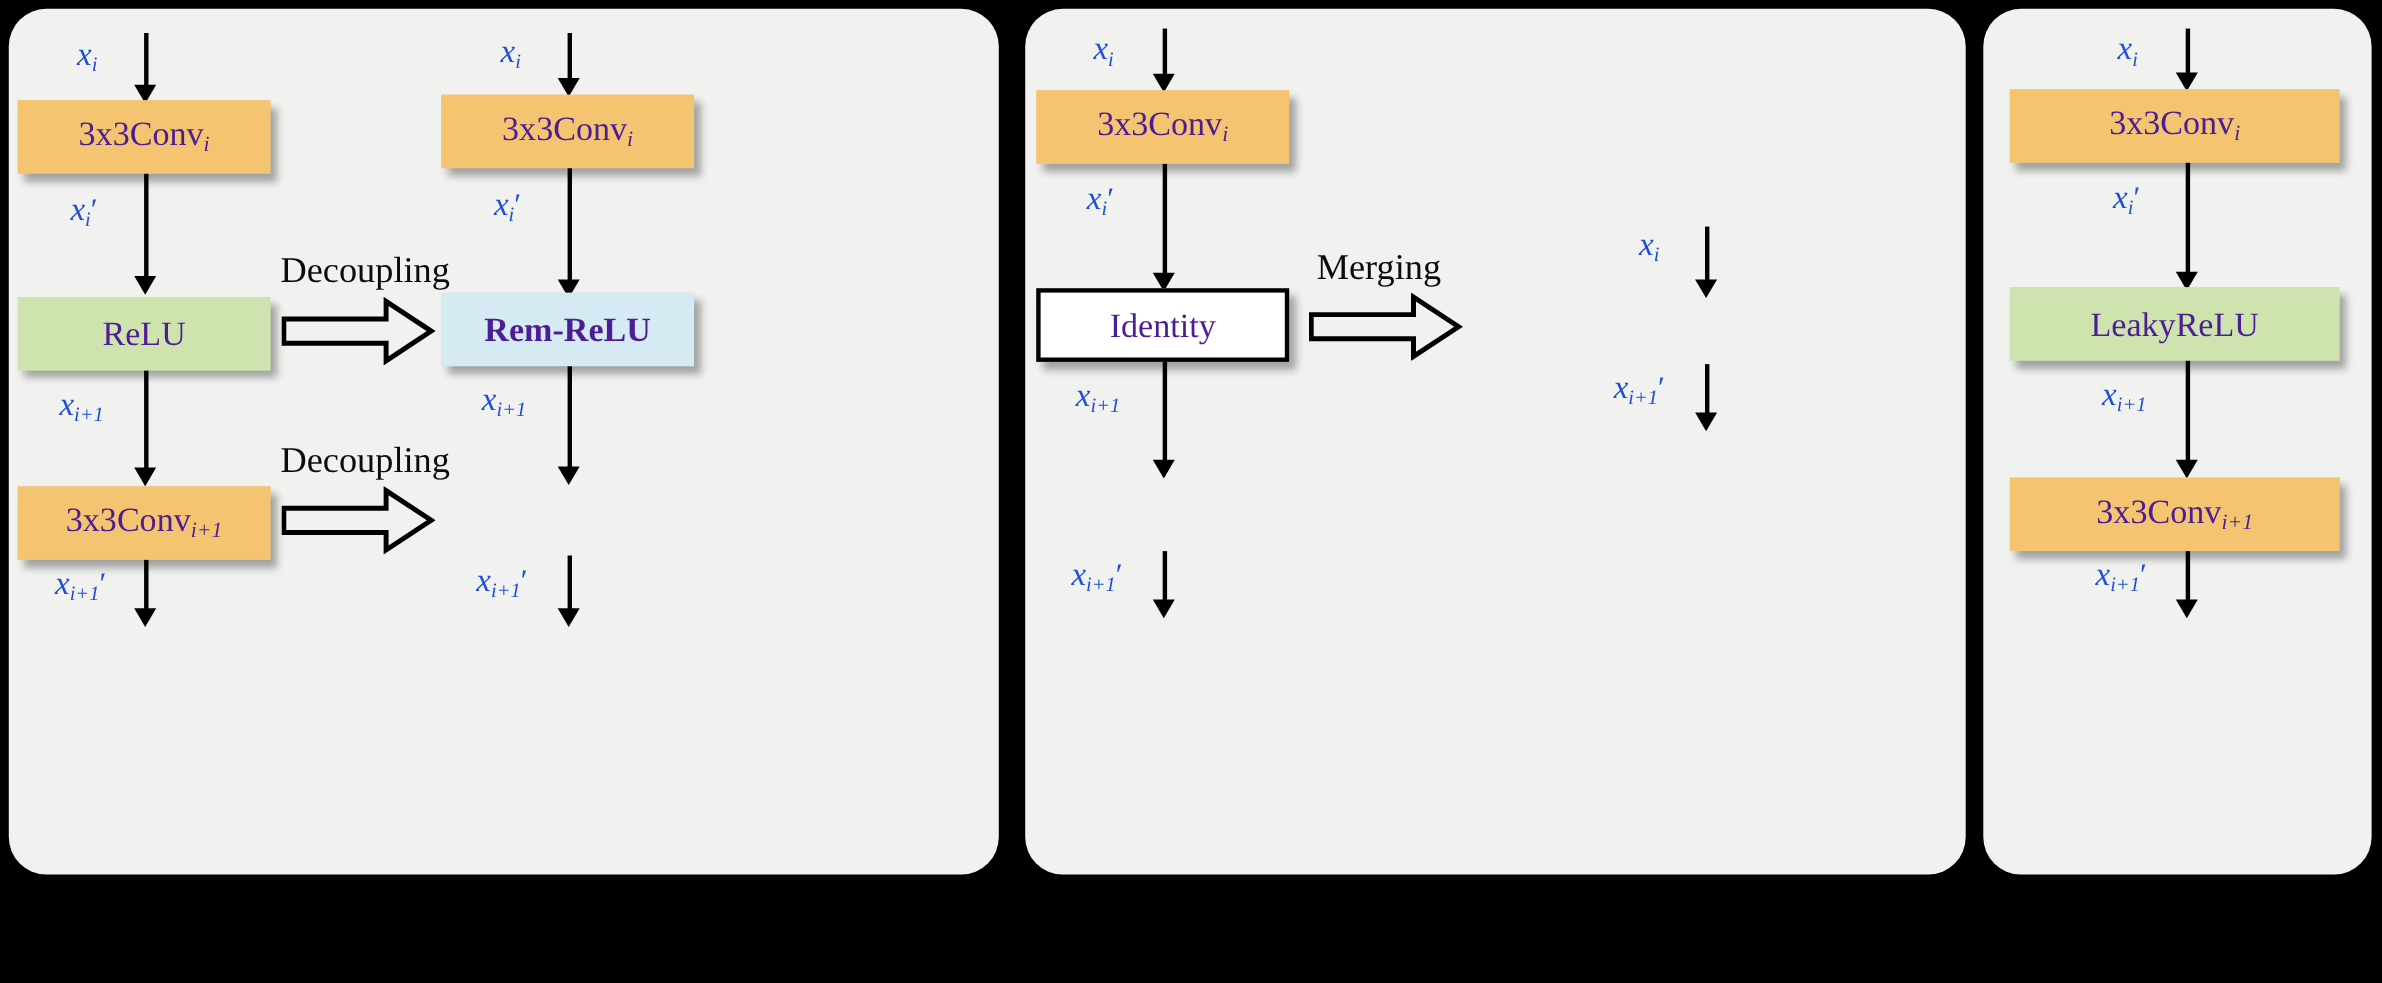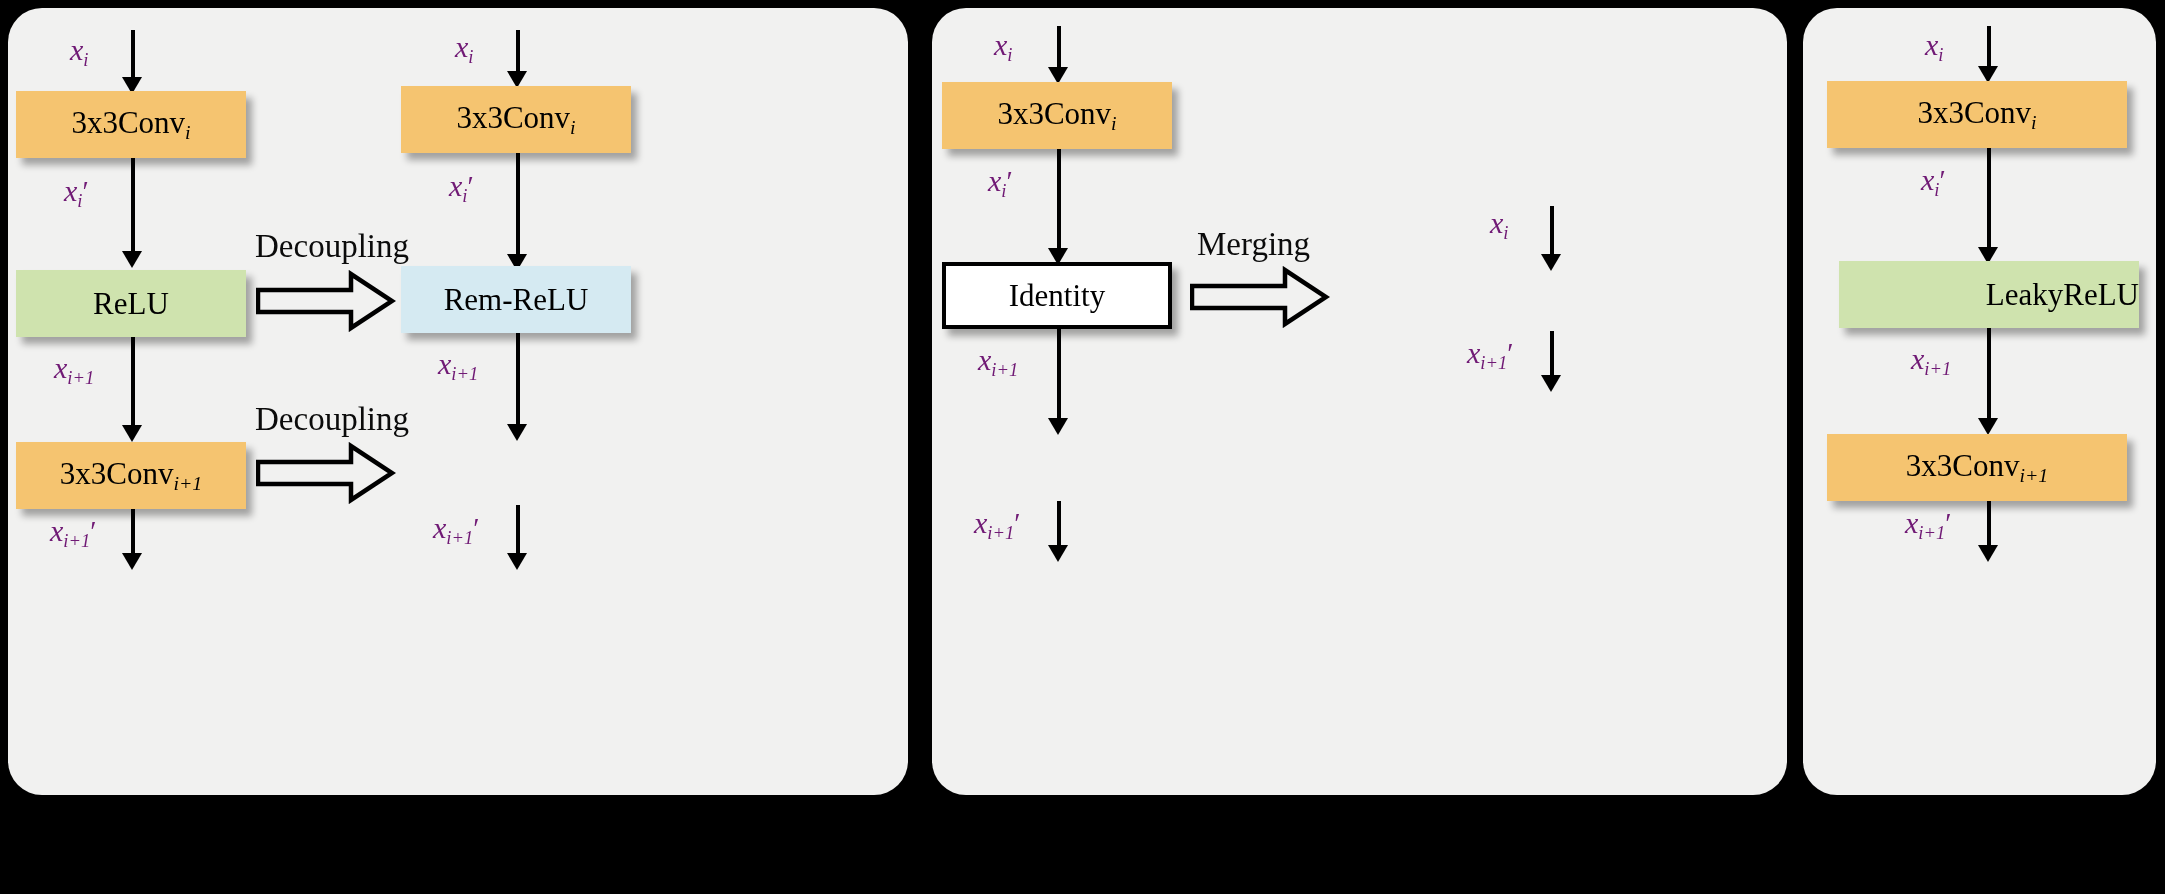--- a/index.html
+++ b/index.html
@@ -18,27 +18,27 @@
   }
 
   
   .node {
     position: absolute;
     display: flex;
     align-items: center;
     justify-content: center;
     box-shadow: 6px 7px 7px rgba(0,0,0,0.33);
     font-size: 31px;
-    color: #000000;
+    color: #4c1d95;
     white-space: nowrap;
     line-height: 1;
   }
   .node.orange { background: #F5C470; }
   .node.green  { background: #CFE3AE; }
-  .node.blue   { background: #D5EAF2; }
+  .node.blue   { background: #D5EAF2; font-weight: bold; }
   .node.salmon { background: #EFA88F; }
   .node.white  { background: #FFFFFF; border: 4px solid #000000; box-shadow: 6px 7px 7px rgba(0,0,0,0.33); }
 
   
   .vline {
     position: absolute;
     width: 4px;
     background: #000;
   }
   .vhead {
@@ -47,21 +47,21 @@
     border-left: 10px solid transparent;
     border-right: 10px solid transparent;
     border-top: 17px solid #000;
   }
 
   
   .mlabel {
     position: absolute;
     font-size: 30px;
     font-style: italic;
-    color: #701a75;
+    color: #1d4ed8;
     white-space: nowrap;
     line-height: 1;
   }
   .mlabel sub {
     font-size: 0.62em;
     font-style: italic;
     vertical-align: -0.30em;
     letter-spacing: 0;
   }
   .mlabel .pr { font-style: normal; font-size: 0.95em; }
@@ -238,21 +238,21 @@
     <div class="node orange" style="left:24px; top:73px; width:300px; height:67px;">
       <span><span>3x3Conv</span><span class="sublbl">i</span></span>
     </div>
 
     <div class="vline" style="left:184px; top:140px; height:103px;"></div>
     <div class="vhead" style="left:175px; top:239px;"></div>
     <div class="mlabel" style="left:118px; top:157px;">
       <span>x</span><sub>i</sub><span class="pr">′</span>
     </div>
 
-    <div class="node green" style="left:36px; top:253px; width:300px; height:67px;justify-content:flex-end;">
+    <div class="node green" style="left:24px; top:253px; width:300px; height:67px;">
       <span>LeakyReLU</span>
     </div>
 
     <div class="vline" style="left:184px; top:320px; height:94px;"></div>
     <div class="vhead" style="left:175px; top:410px;"></div>
     <div class="mlabel" style="left:108px; top:336px;">
       <span>x</span><sub>i+1</sub>
     </div>
 
     <div class="node orange" style="left:24px; top:426px; width:300px; height:67px;">

